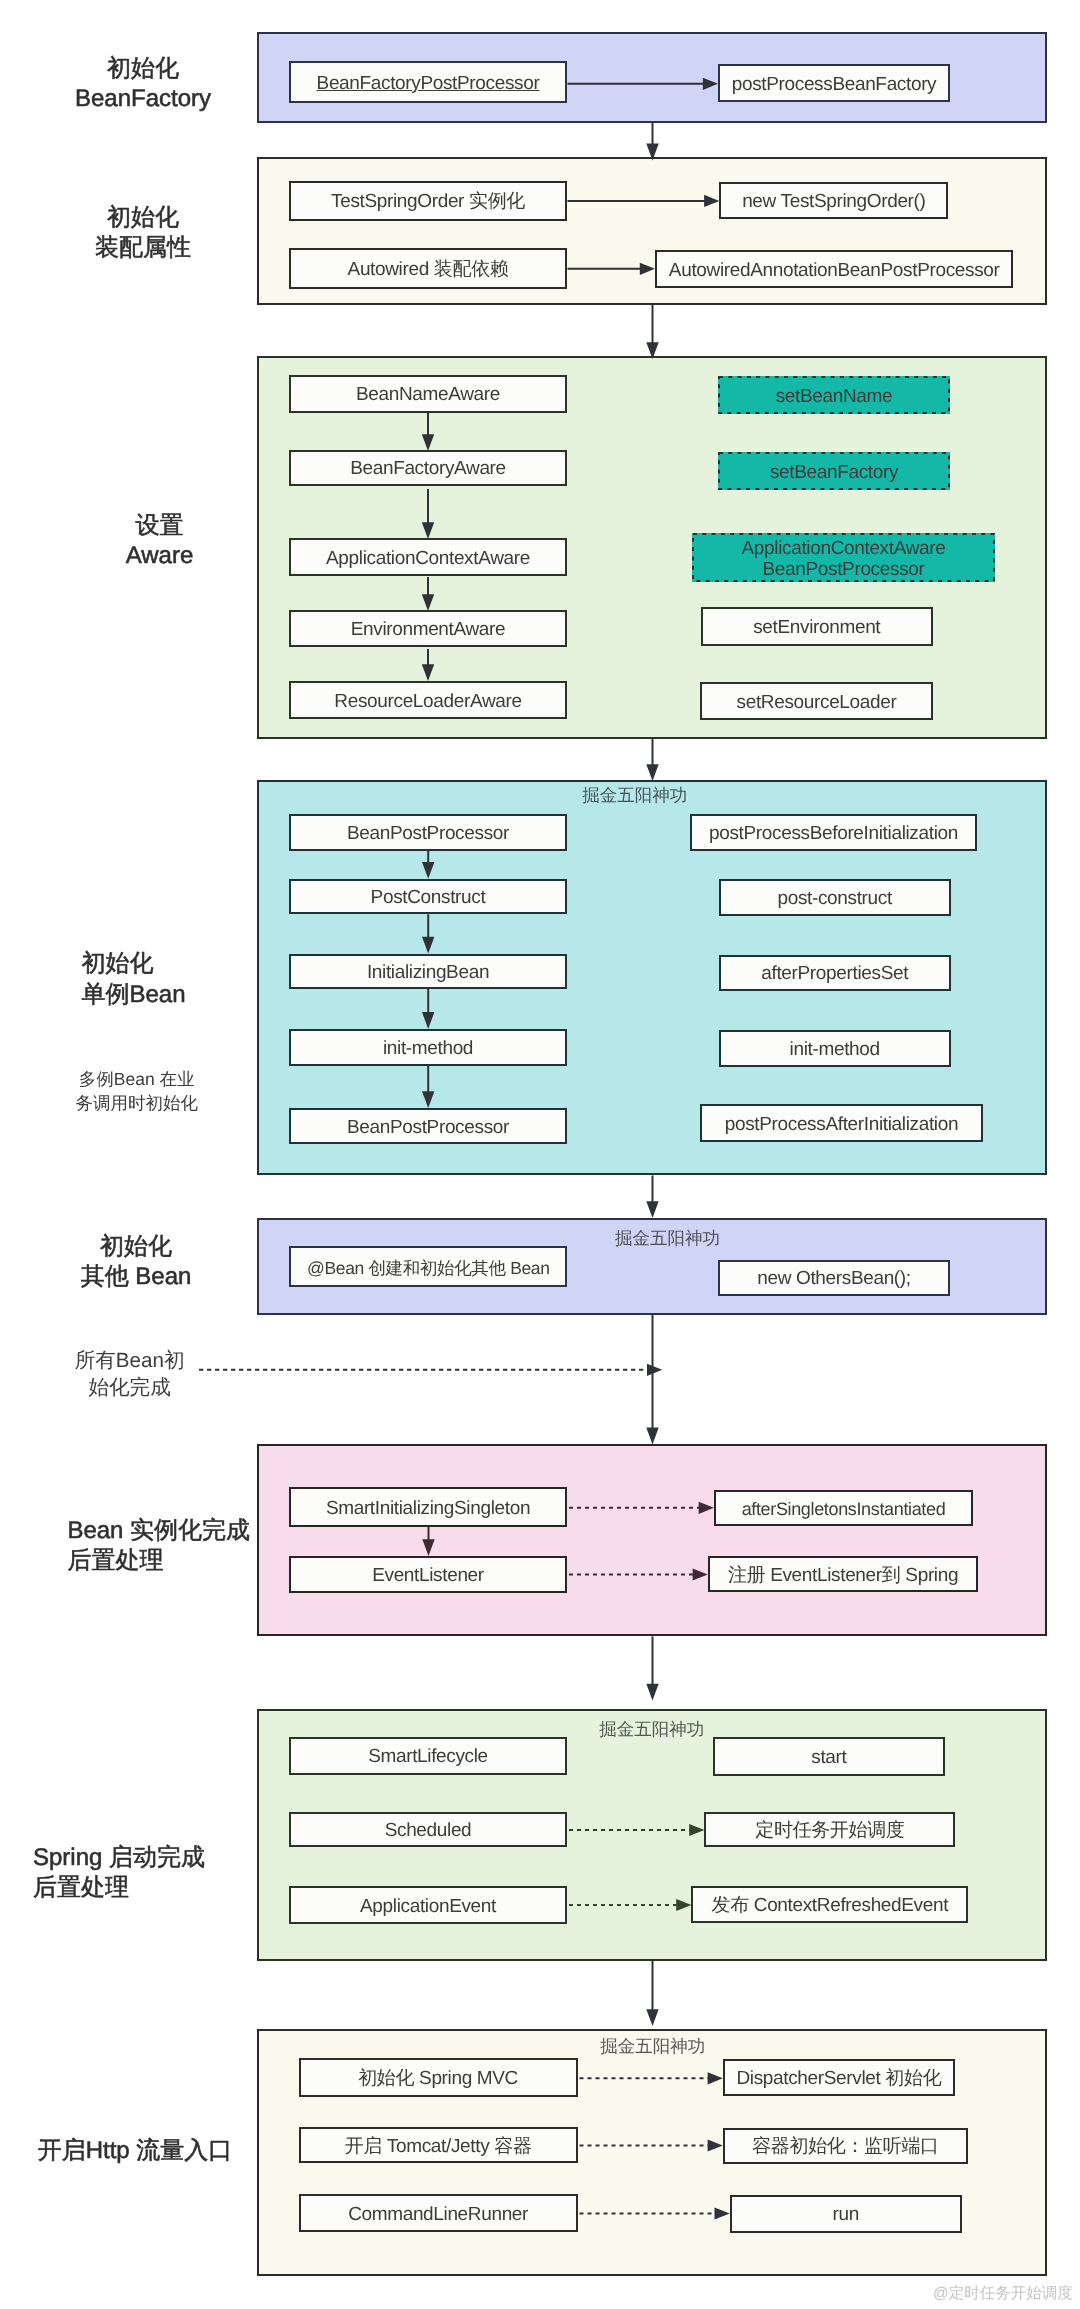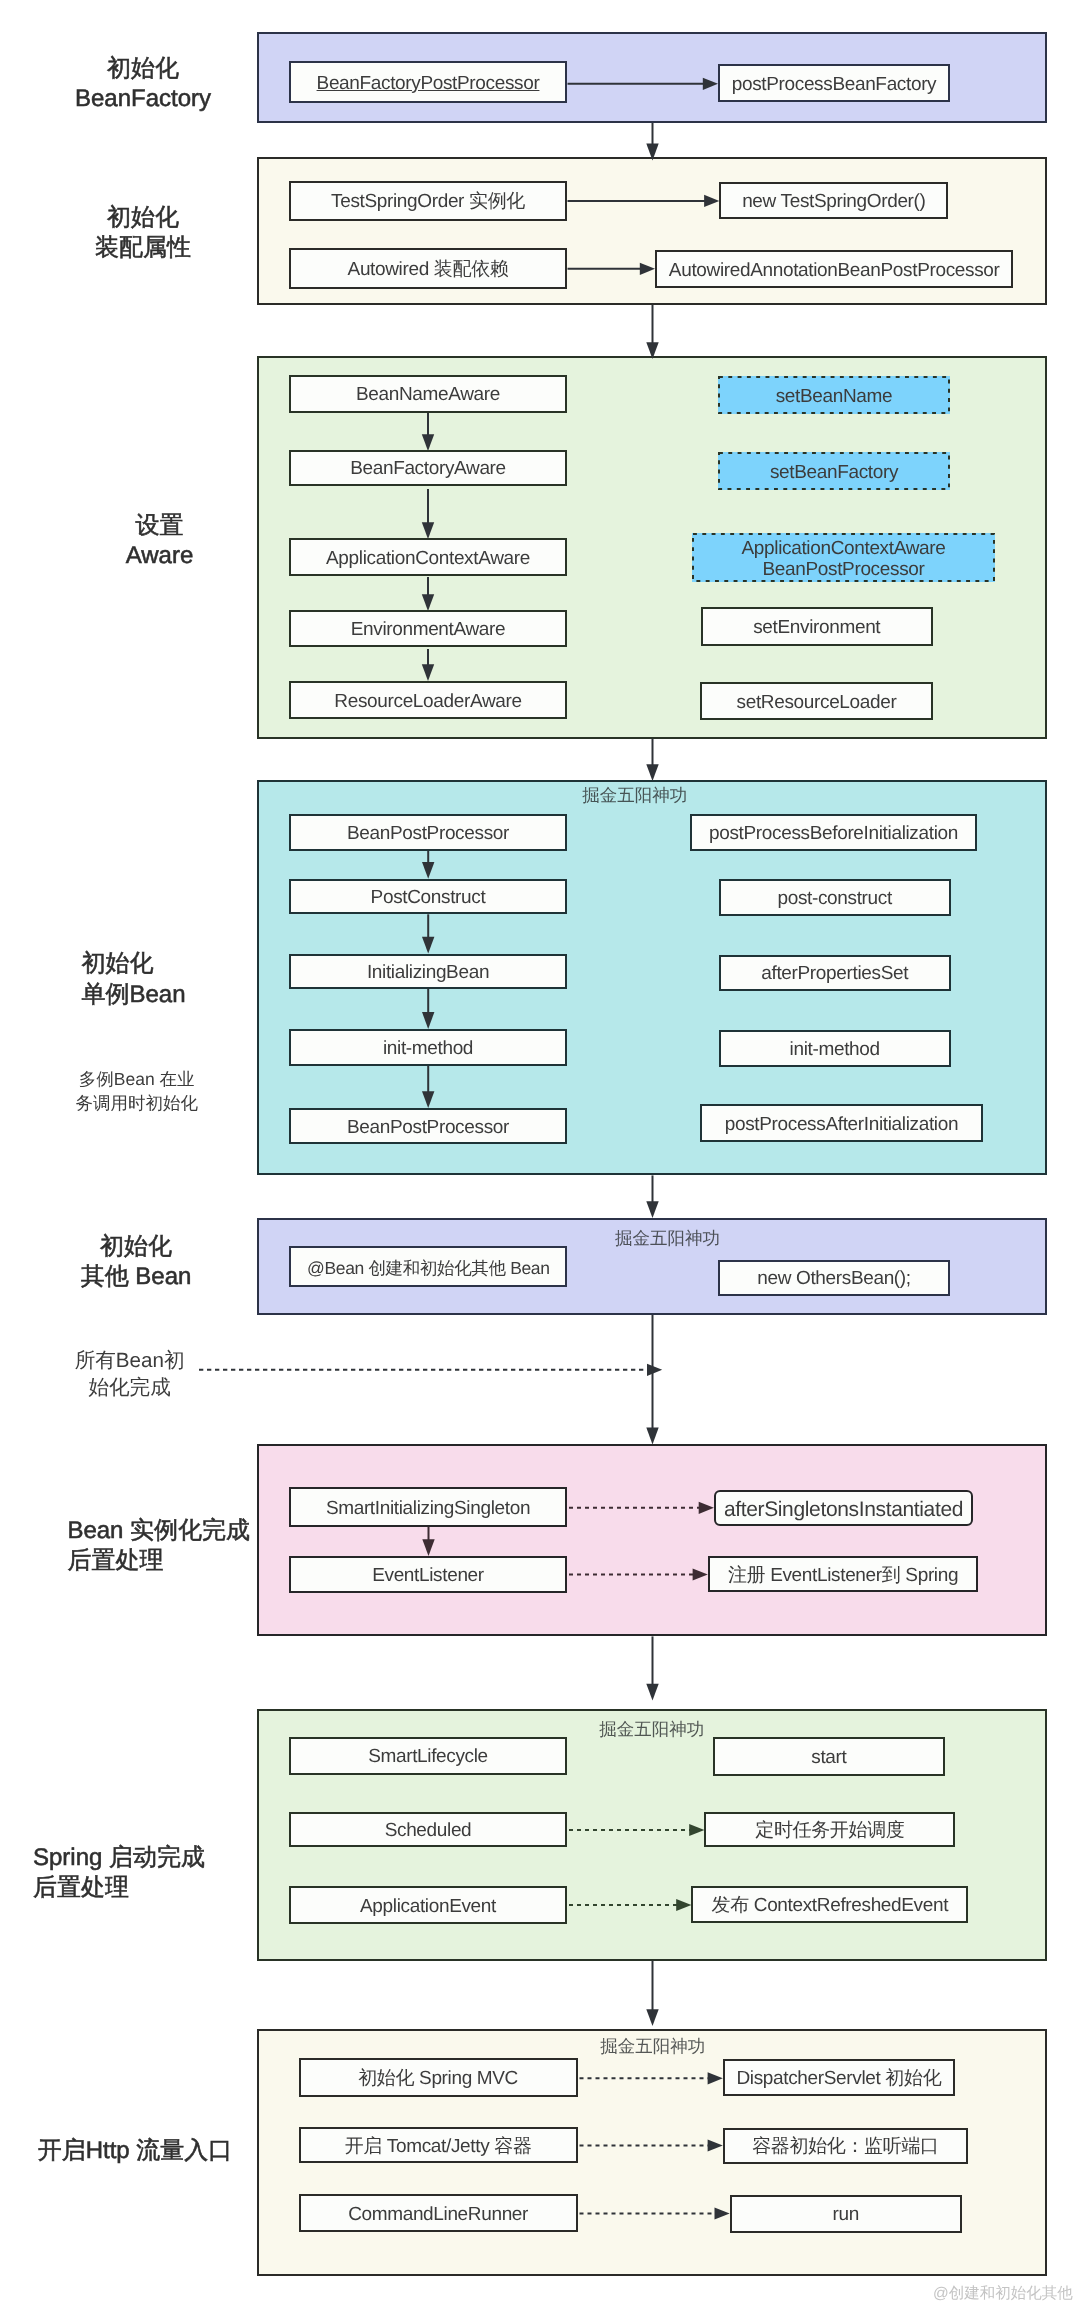--- a/index.html
+++ b/index.html
@@ -14,21 +14,21 @@
 .sec-teal{background:#b6e8ea;border-color:#1f3337;}
 .sec-pink{background:#f8dceb;border-color:#262628;}
 .bx.in-blue{border-color:#2c3348;}
 .bx.in-cream{border-color:#2b2b28;}
 .bx.in-green{border-color:#293326;}
 .bx.in-teal{border-color:#1f3337;}
 .bx.in-pink{border-color:#262628;}
 .bx{position:absolute;box-sizing:border-box;border:2px solid #333a4a;background:#fcfdfb;
     display:flex;align-items:center;justify-content:center;text-align:center;
     color:#3c3c3c;line-height:1.1;white-space:pre-line;letter-spacing:-0.35px;}
-.bx.dash{border:none;background:#7dd3fc;}
+.bx.dash{border:none;background:#14b8a6;}
 .dashborder{position:absolute;left:0;top:0;pointer-events:none;}
 .bxt{position:relative;z-index:1;display:block;width:100%;text-align:center;margin-top:4px;}
 .slabel{position:absolute;color:#2f2f2f;font-weight:normal;
         font-size:24px;white-space:pre-line;
         -webkit-text-stroke:0.55px #2f2f2f;}
 .snote{position:absolute;text-align:center;color:#3c3c3c;font-size:17.5px;line-height:24px;white-space:pre-line;}
 .snote2{font-size:20.6px;line-height:27.5px;}
 .wm{position:absolute;color:rgba(42,46,48,0.80);font-size:17.5px;text-align:center;white-space:nowrap;}
 .footwm{position:absolute;color:#c4c4c4;font-size:15.5px;white-space:nowrap;}
 svg.arrows{position:absolute;left:0;top:0;width:1080px;height:2309px;pointer-events:none;}
@@ -146,21 +146,21 @@
 <div class="bx in-teal" style="left:289px;top:1108.1px;width:278px;height:36px;font-size:19px;"><span class="bxt">BeanPostProcessor</span></div>
 <div class="bx in-teal" style="left:690px;top:814px;width:287px;height:37px;font-size:19px;"><span class="bxt">postProcessBeforeInitialization</span></div>
 <div class="bx in-teal" style="left:718.7px;top:878.8px;width:232px;height:37.1px;font-size:19px;"><span class="bxt">post-construct</span></div>
 <div class="bx in-teal" style="left:718.7px;top:954.8px;width:232px;height:35.8px;font-size:19px;justify-content:flex-end;"><span class="bxt">afterPropertiesSet</span></div>
 <div class="bx in-teal" style="left:718.7px;top:1030.2px;width:232px;height:36.4px;font-size:19px;"><span class="bxt">init-method</span></div>
 <div class="bx in-teal" style="left:700.1px;top:1104.2px;width:282.7px;height:37.7px;font-size:19px;"><span class="bxt">postProcessAfterInitialization</span></div>
 <div class="bx in-blue" style="left:289.2px;top:1246.1px;width:278.3px;height:40.6px;font-size:17.5px;"><span class="bxt">@Bean 创建和初始化其他 Bean</span></div>
 <div class="bx in-blue" style="left:718px;top:1259.5px;width:232px;height:36.8px;font-size:19px;"><span class="bxt">new OthersBean();</span></div>
 <div class="bx in-pink" style="left:289px;top:1487.4px;width:278px;height:39.4px;font-size:19px;"><span class="bxt">SmartInitializingSingleton</span></div>
 <div class="bx in-pink" style="left:289px;top:1555.6px;width:278px;height:37.6px;font-size:19px;"><span class="bxt">EventListener</span></div>
-<div class="bx in-pink" style="left:713.9px;top:1489.7px;width:259.2px;height:36.1px;font-size:21px;border-radius:6px;"><span class="bxt">afterSingletonsInstantiated</span></div>
+<div class="bx in-pink" style="left:713.9px;top:1489.7px;width:259.2px;height:36.1px;font-size:18px;"><span class="bxt">afterSingletonsInstantiated</span></div>
 <div class="bx in-pink" style="left:707.8px;top:1555.6px;width:270.5px;height:36.9px;font-size:19px;"><span class="bxt">注册 EventListener到 Spring</span></div>
 <div class="bx in-green" style="left:289px;top:1736.7px;width:278px;height:38.3px;font-size:19px;"><span class="bxt">SmartLifecycle</span></div>
 <div class="bx in-green" style="left:289px;top:1811.7px;width:278px;height:35.5px;font-size:19px;"><span class="bxt">Scheduled</span></div>
 <div class="bx in-green" style="left:289px;top:1886.1px;width:278px;height:38.3px;font-size:19px;"><span class="bxt">ApplicationEvent</span></div>
 <div class="bx in-green" style="left:712.8px;top:1736.7px;width:232.2px;height:38.9px;font-size:19px;"><span class="bxt">start</span></div>
 <div class="bx in-green" style="left:704.4px;top:1811.9px;width:250.9px;height:35.3px;font-size:19px;"><span class="bxt">定时任务开始调度</span></div>
 <div class="bx in-green" style="left:691.4px;top:1886.1px;width:276.9px;height:36.7px;font-size:19px;"><span class="bxt">发布 ContextRefreshedEvent</span></div>
 <div class="bx in-cream" style="left:298.6px;top:2057.9px;width:279px;height:39.3px;font-size:19px;"><span class="bxt">初始化 Spring MVC</span></div>
 <div class="bx in-cream" style="left:298.6px;top:2126.8px;width:279px;height:36.4px;font-size:19px;"><span class="bxt">开启 Tomcat/Jetty  容器</span></div>
 <div class="bx in-cream" style="left:298.6px;top:2194.2px;width:279px;height:37.9px;font-size:19px;"><span class="bxt">CommandLineRunner</span></div>
@@ -168,14 +168,14 @@
 <div class="bx in-cream" style="left:722.8px;top:2127.8px;width:245.3px;height:36.1px;font-size:19px;"><span class="bxt">容器初始化：监听端口</span></div>
 <div class="bx in-cream" style="left:729.7px;top:2195px;width:232.2px;height:37.5px;font-size:19px;"><span class="bxt">run</span></div>
 <div class="wm" style="left:514.8px;top:784.0px;width:240px;">掘金五阳神功</div>
 <div class="wm" style="left:547.5px;top:1227.0px;width:240px;">掘金五阳神功</div>
 <div class="wm" style="left:531.8px;top:1717.5px;width:240px;">掘金五阳神功</div>
 <div class="wm" style="left:532.7px;top:2034.5px;width:240px;">掘金五阳神功</div>
 <div class="snote" style="left:26.7px;top:1066.5px;width:220px;">多例Bean 在业
 务调用时初始化</div>
 <div class="snote snote2" style="left:19.6px;top:1346.5px;width:220px;">所有Bean初
 始化完成</div>
-<div class="footwm" style="left:933px;top:2283px;">@创建和初始化其他</div>
+<div class="footwm" style="left:933px;top:2283px;">@定时任务开始调度</div>
 </div>
 
 </body></html>

